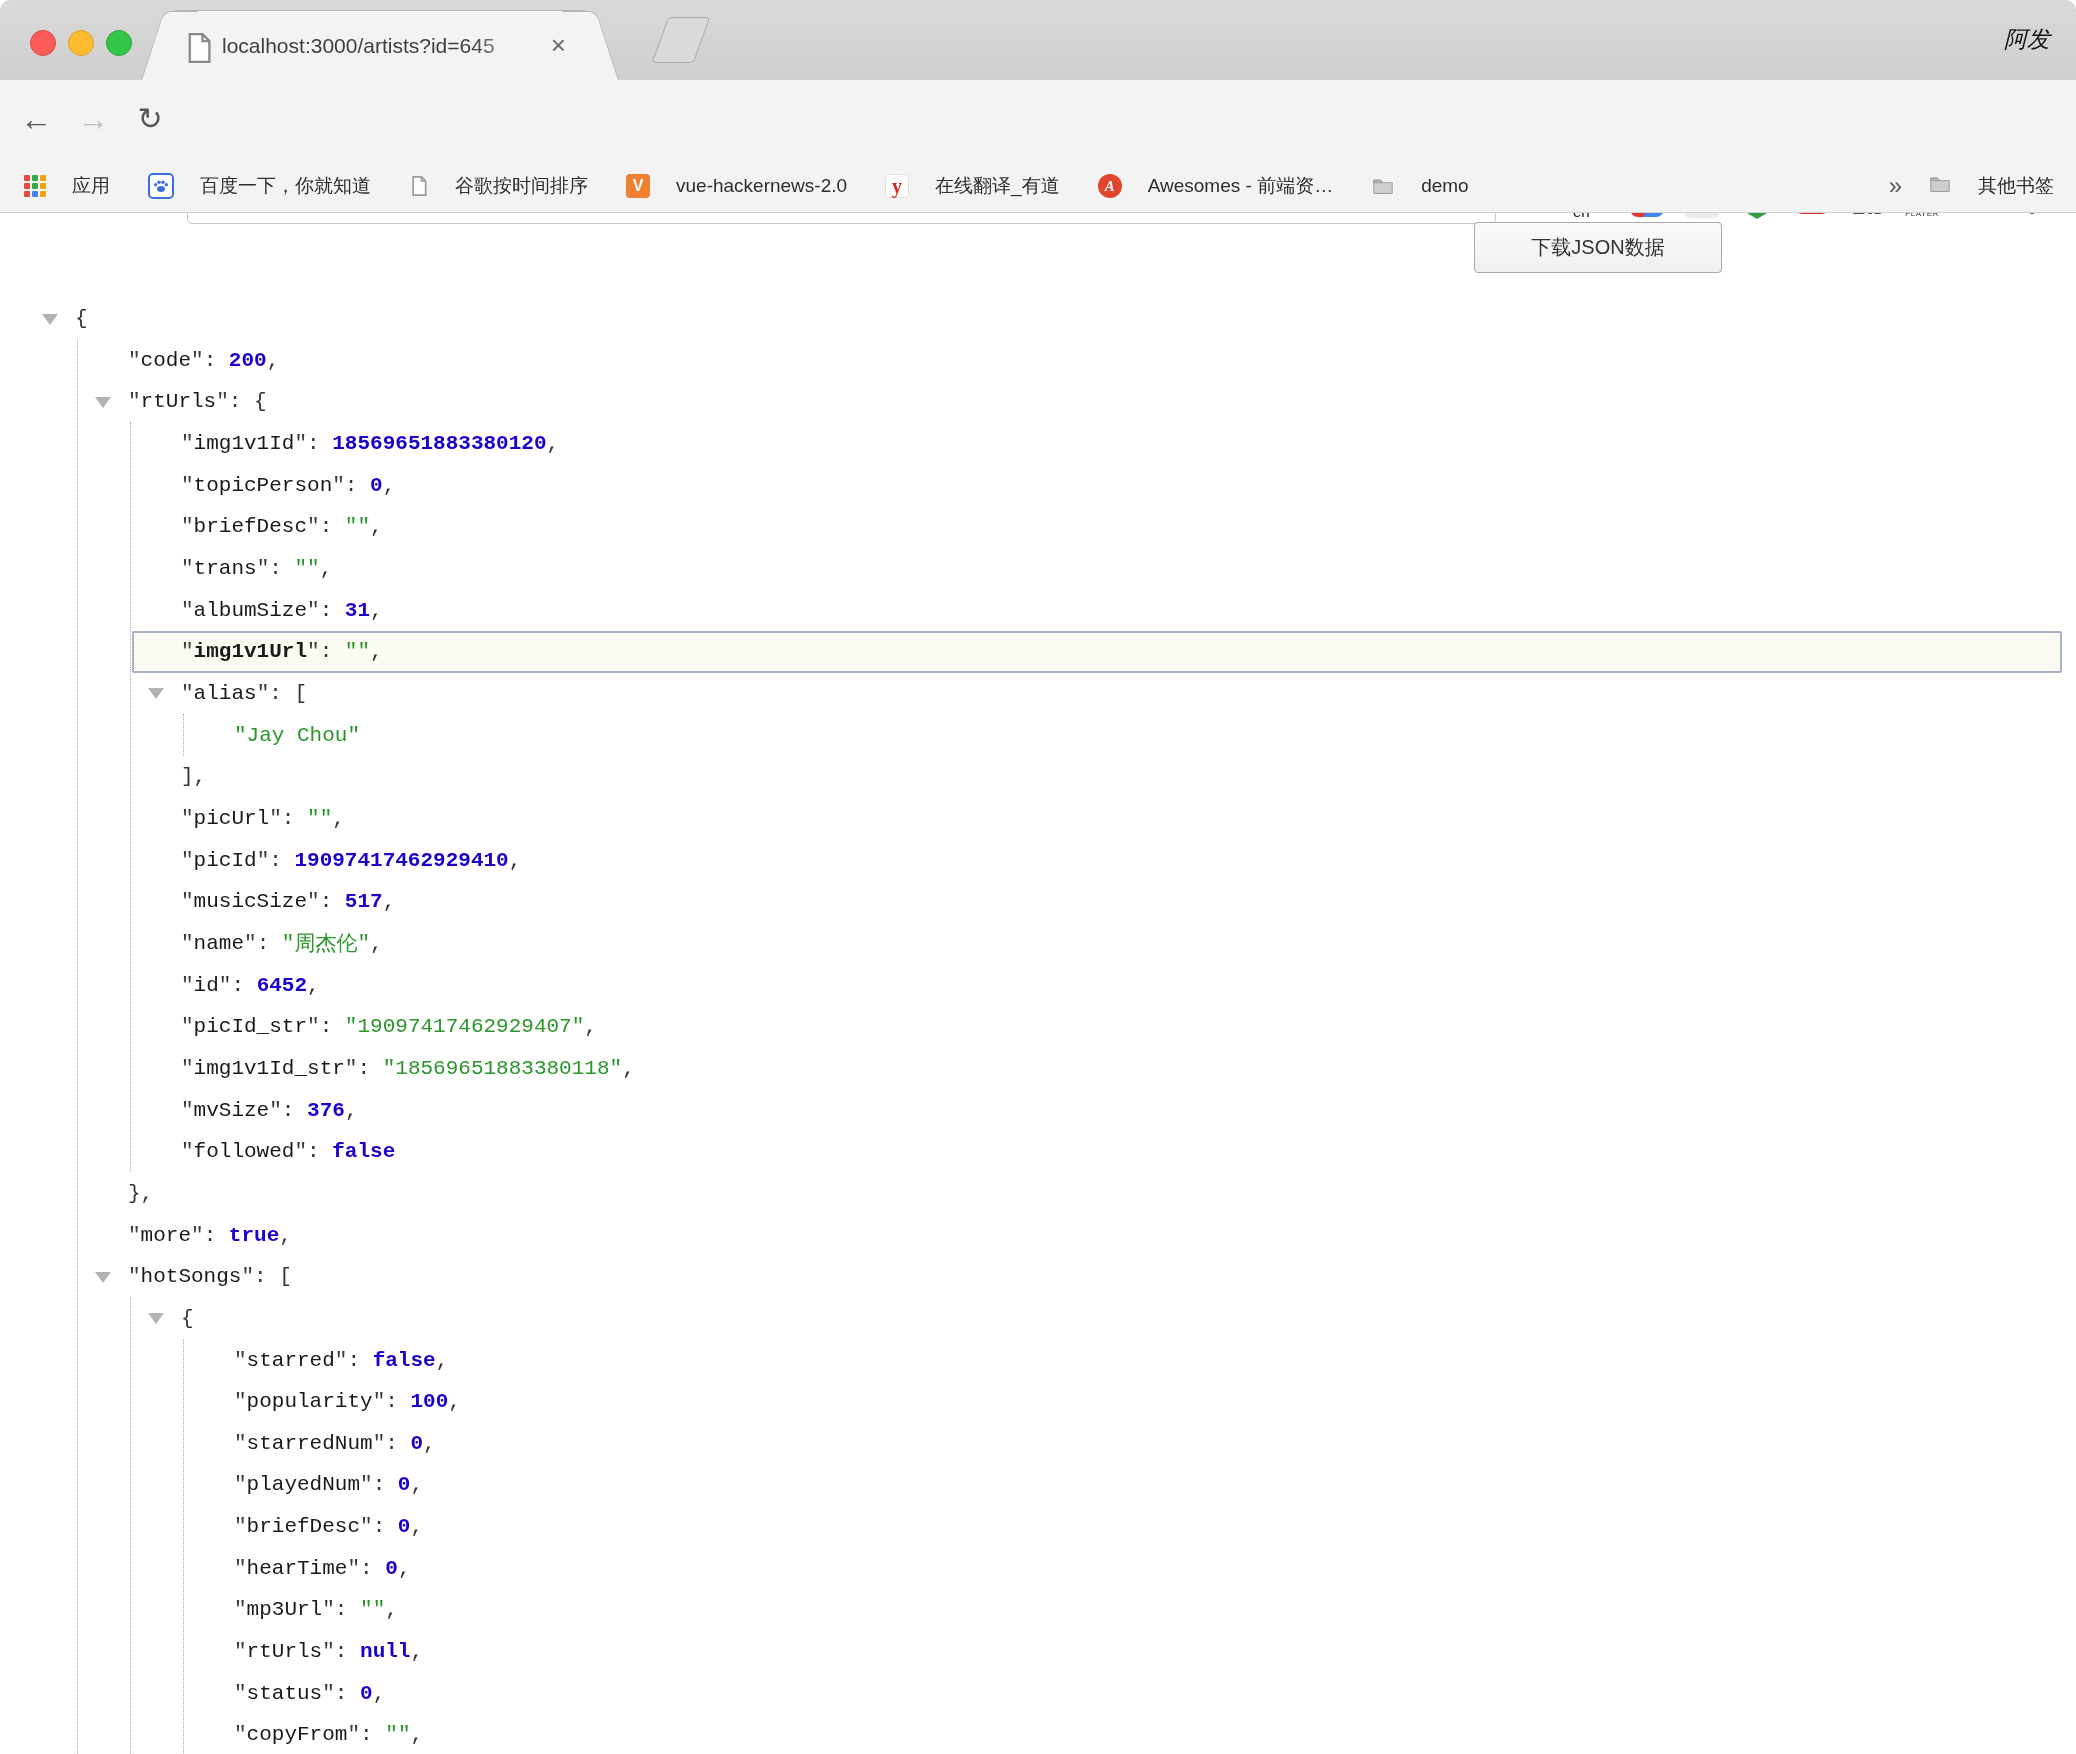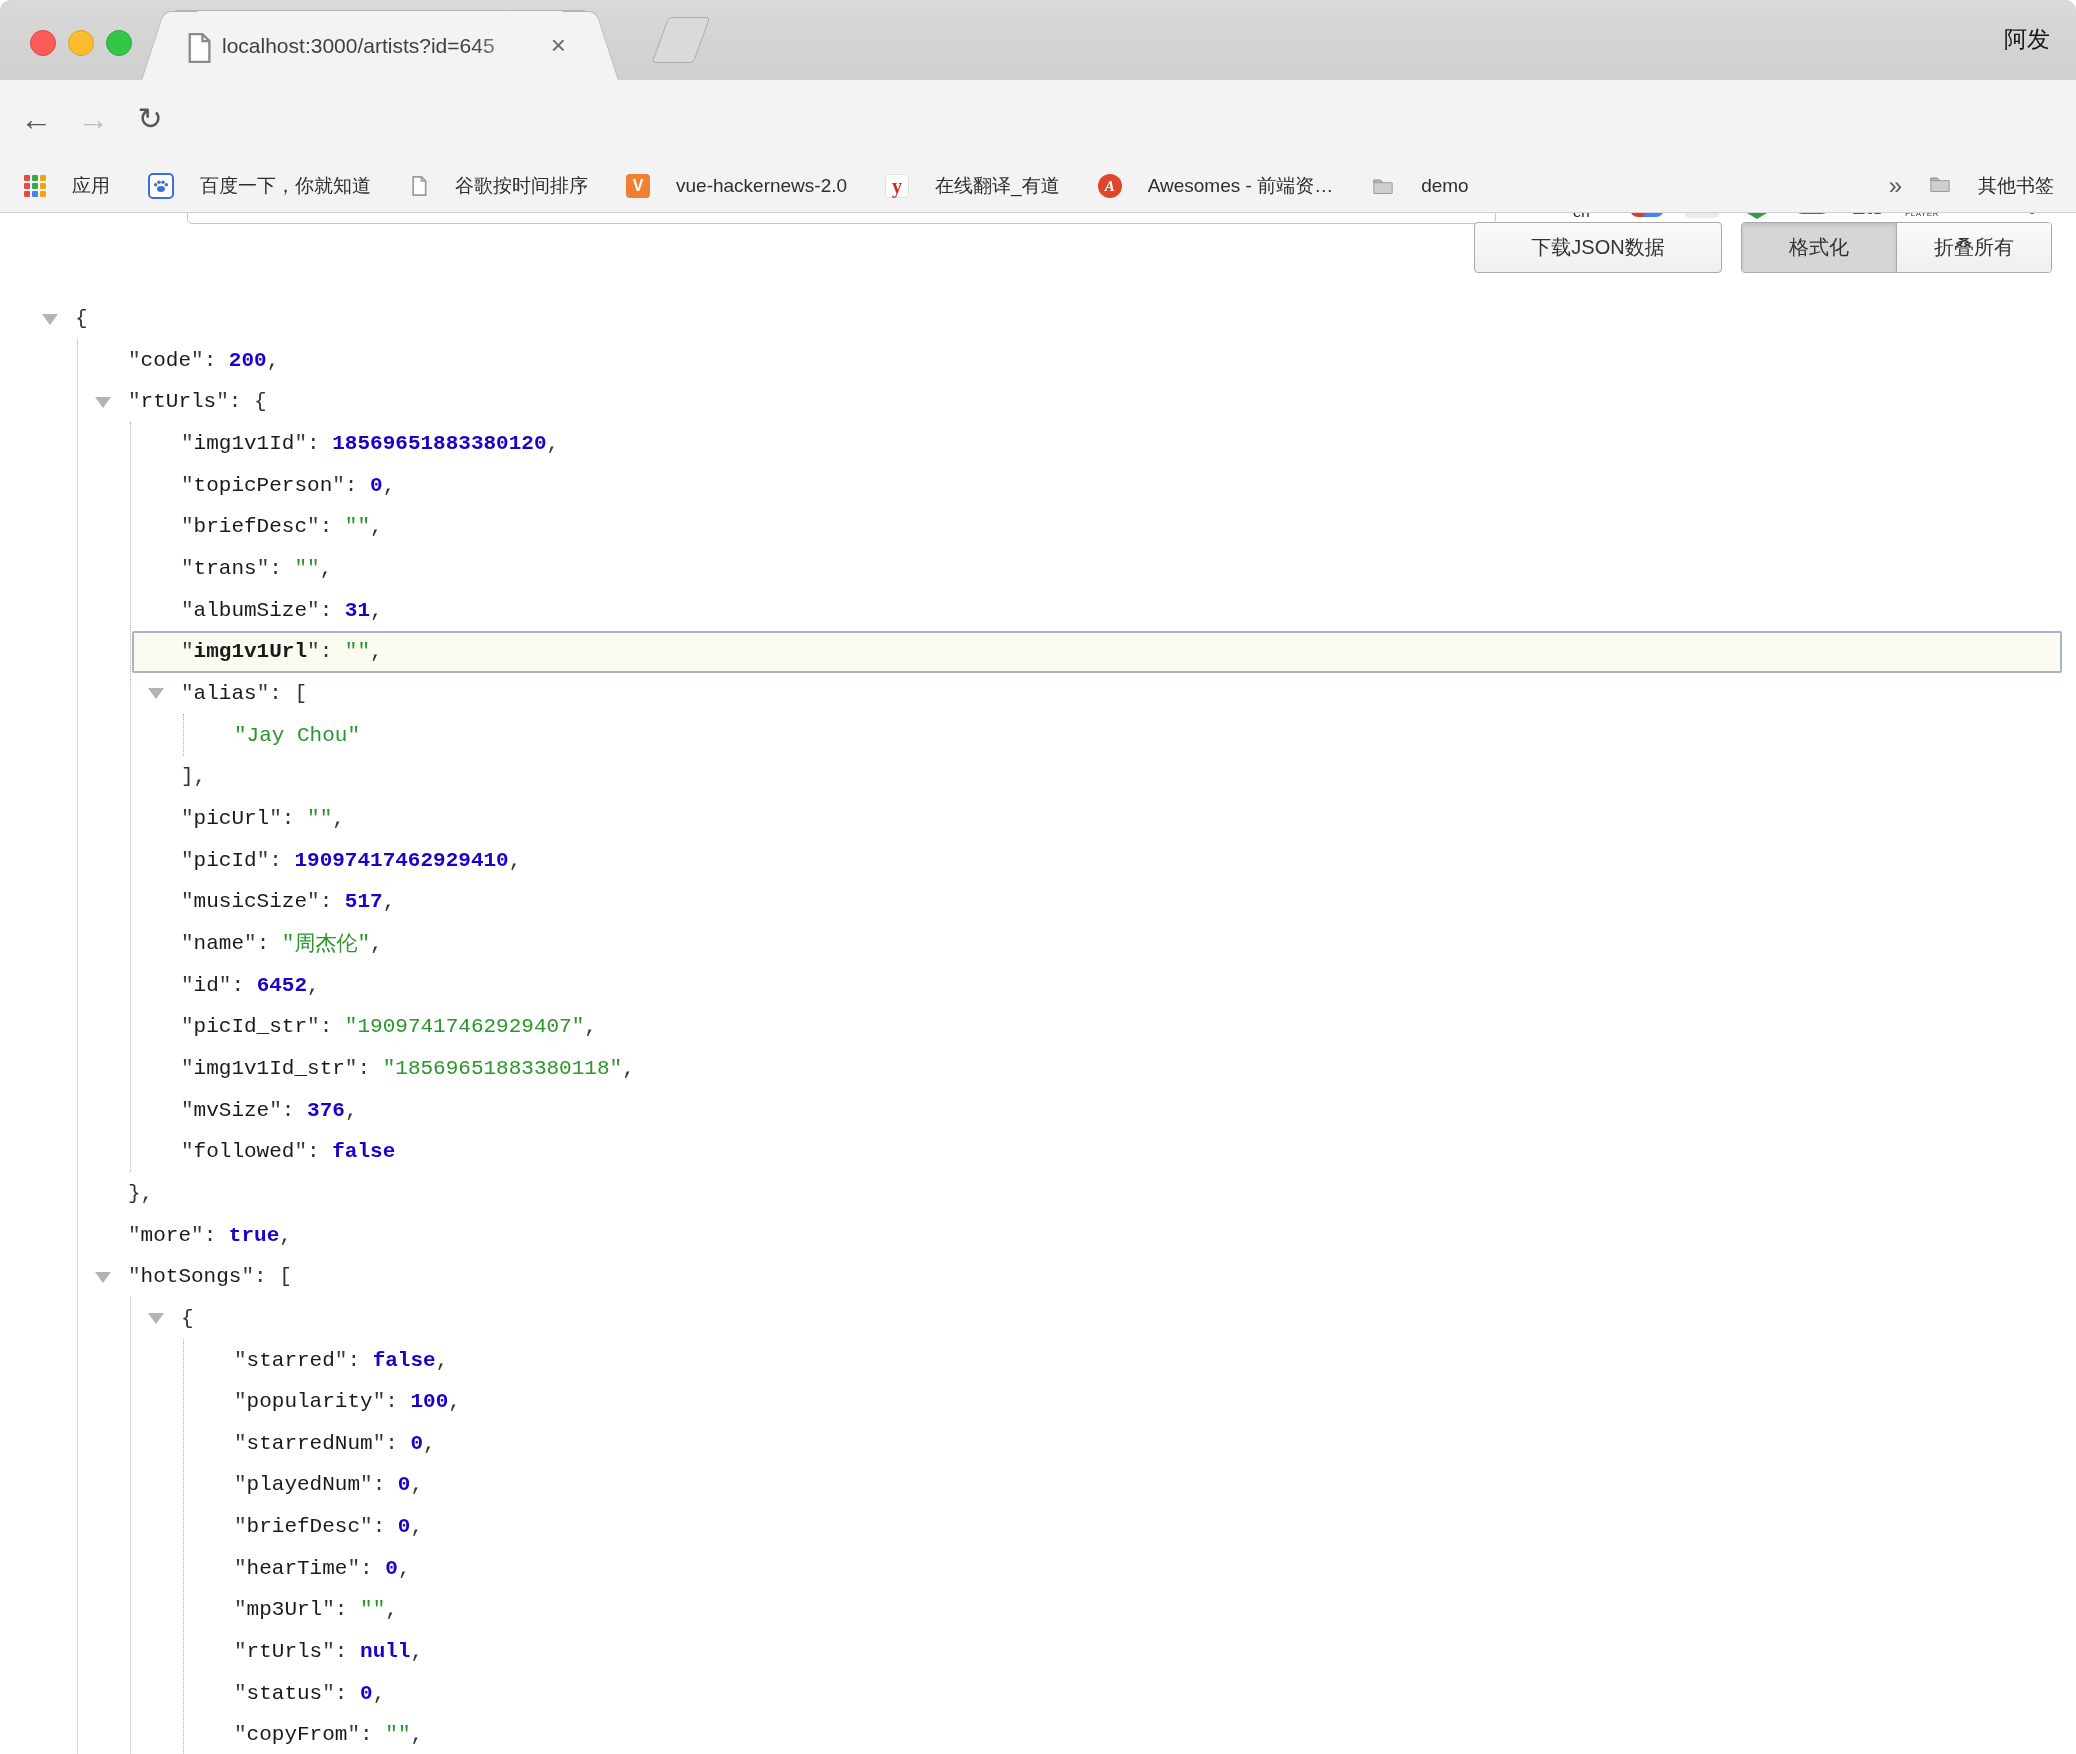--- a/index.html
+++ b/index.html
@@ -24,21 +24,21 @@
   #tab::before{left:-16px;transform:skewX(-18deg);border-radius:8px 0 0 0;border-left:1px solid #b6b6b6;}
   #tab::after{right:-16px;transform:skewX(18deg);border-radius:0 8px 0 0;border-right:1px solid #b6b6b6;}
   #tab-favicon{position:absolute;left:18px;top:22px;}
   #tab-title{position:absolute;left:54px;top:0;width:322px;height:70px;line-height:70px;
     font-size:21px;color:#3f3f3f;white-space:nowrap;overflow:hidden;}
   #tab-fade{position:absolute;left:306px;top:4px;width:72px;height:62px;
     background:linear-gradient(90deg,rgba(243,243,243,0),#f3f3f3 80%);}
   #tab-close{position:absolute;right:26px;top:0;height:70px;line-height:68px;font-size:26px;color:#6b6b6b;}
   #newtab{position:absolute;left:660px;top:17px;width:42px;height:46px;background:#dadada;
     border:1px solid #ababab;border-radius:4px;transform:skewX(-20deg);}
-  #user-label{position:absolute;right:26px;top:24px;font-size:23px;color:#141414;}
+  #user-label{position:absolute;right:26px;top:24px;font-size:23px;color:#141414;font-style:italic;}
 
   
   #toolbar{position:absolute;left:0;top:80px;width:2076px;height:80px;background:#f3f3f3;}
   .navbtn{position:absolute;top:0;height:80px;line-height:78px;font-size:32px;color:#565656;text-align:center;width:44px;}
   #btn-back{left:14px}
   #btn-forward{left:71px;color:#bdbdbd}
   #btn-reload{left:128px;font-size:30px}
   #urlbar{position:absolute;left:187px;top:100px;width:1309px;height:44px;background:#fff;
     border:1px solid #c9c9c9;border-radius:5px;}
   #url-info{position:absolute;left:12px;top:0;height:42px;line-height:41px;font-size:24px;color:#6f6f6f;}
@@ -272,24 +272,20 @@
                 <path d="M1 5h8l2.5 3H23v13H1z" fill="#cfcfcf" stroke="#8f8f8f"></path>
                 <path d="M1 5h8l2.5 3H1z" fill="#bdbdbd" stroke="#8f8f8f"></path>
               </svg>
             </span></span>
         <span>其他书签</span>
       </span>
     </div>
   </div>
 
   <div class="btn" id="btn-download">下载JSON数据</div>
-  <div id="seg">
-    <div class="seg-cell seg-active">格式化</div>
-    <div class="seg-cell seg-idle">折叠所有</div>
-  </div>
 
   <div id="json-tree">
       <div class="guide" style="left: 77px; top: 339.16px; height: 1414.84px;"></div>
       <div class="guide" style="left: 130px; top: 422.48px; height: 749.88px;"></div>
       <div class="guide" style="left: 183px; top: 714.1px; height: 41.66px;"></div>
       <div class="guide" style="left: 130px; top: 1297.34px; height: 456.66px;"></div>
       <div class="guide" style="left: 183px; top: 1339px; height: 415px;"></div>
       <div class="json-row" style="top: 297.5px; left: 75px;"><div class="tri"></div><span class="punct">{</span></div>
       <div class="json-row" style="top: 339.16px; left: 128px;"><span class="q">"</span><span class="k">code</span><span class="q">"</span><span class="punct">: </span><span class="v-num">200</span><span class="punct">,</span></div>
       <div class="json-row" style="top: 380.82px; left: 128px;"><div class="tri"></div><span class="q">"</span><span class="k">rtUrls</span><span class="q">"</span><span class="punct">: </span><span class="punct">{</span></div>

